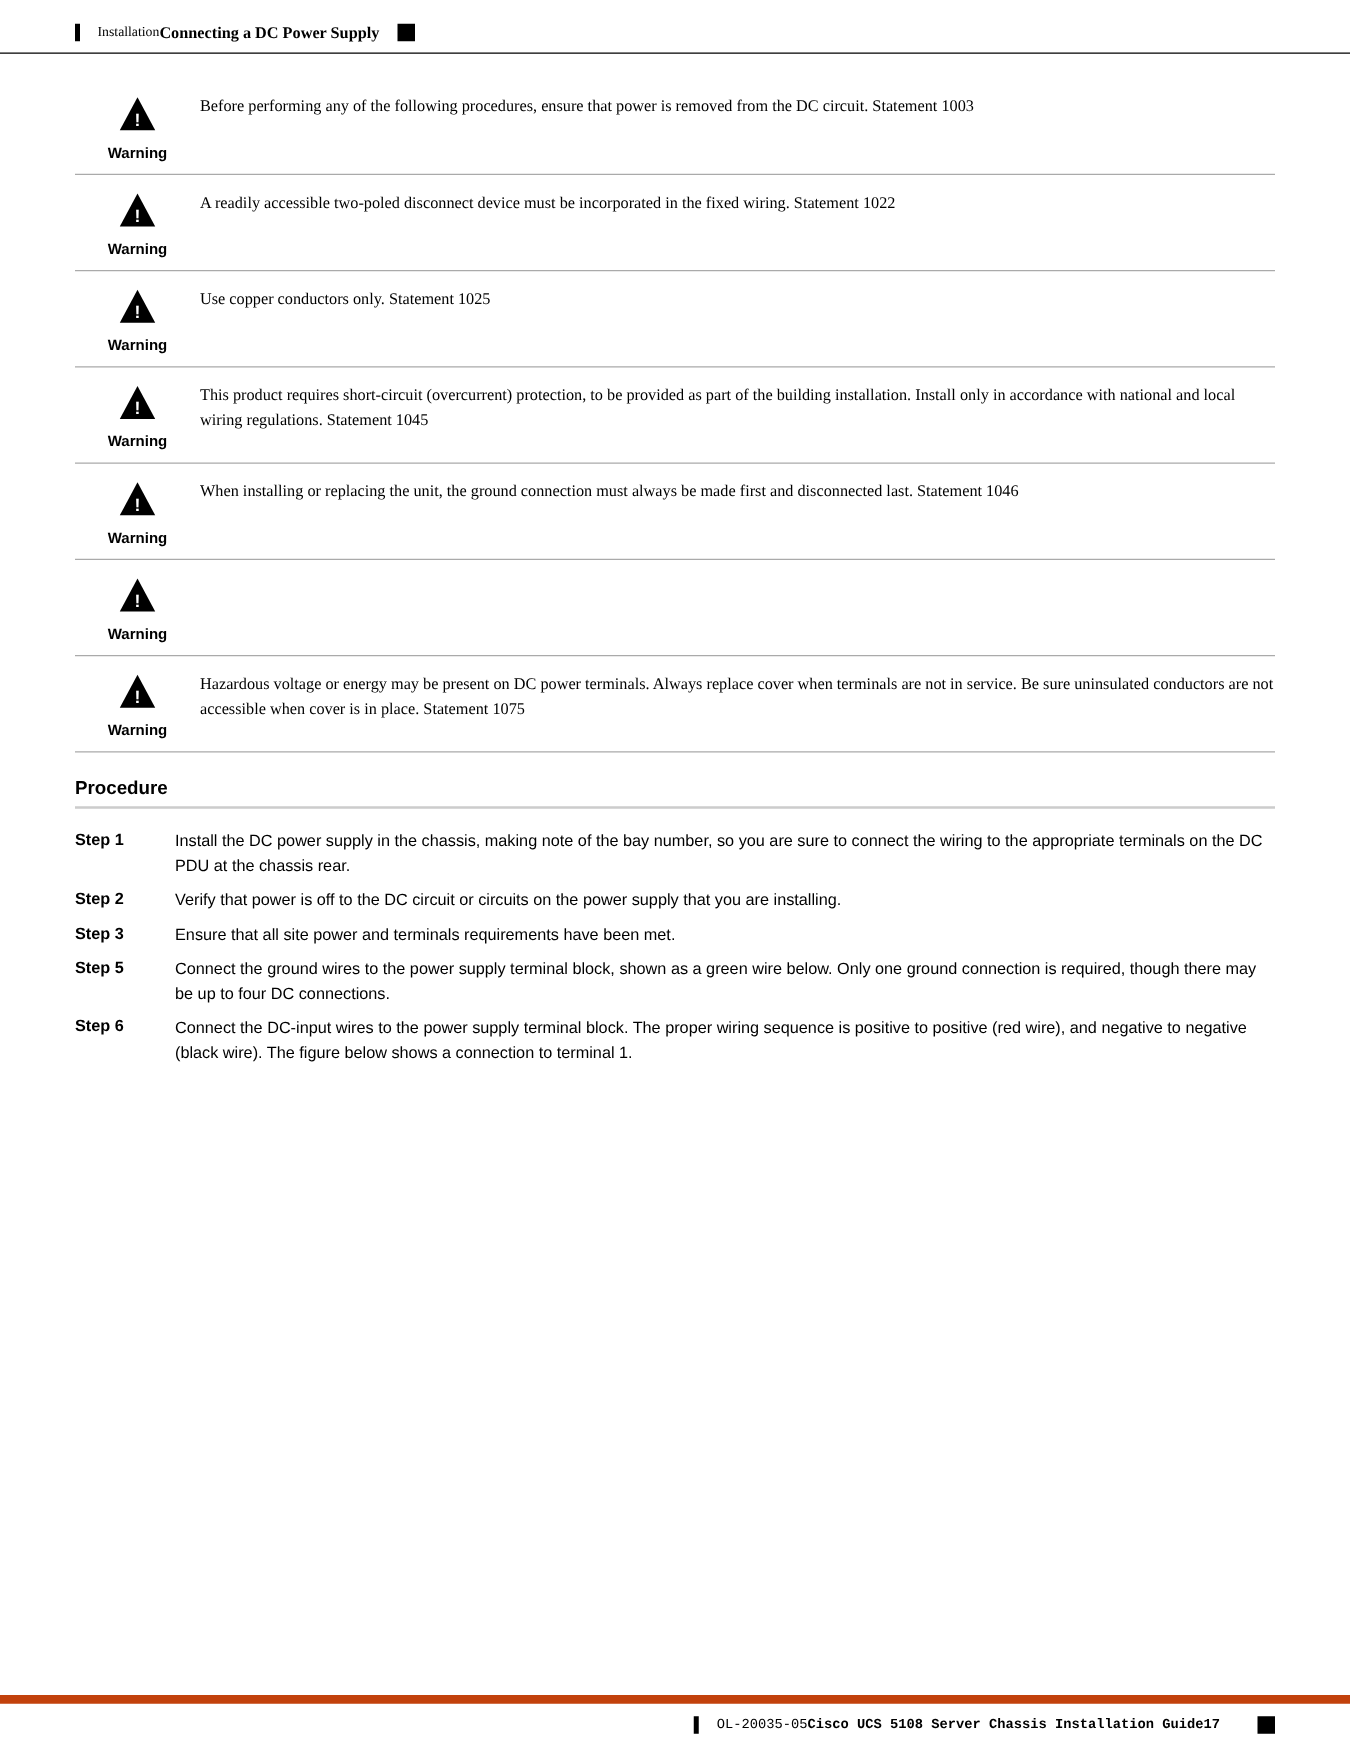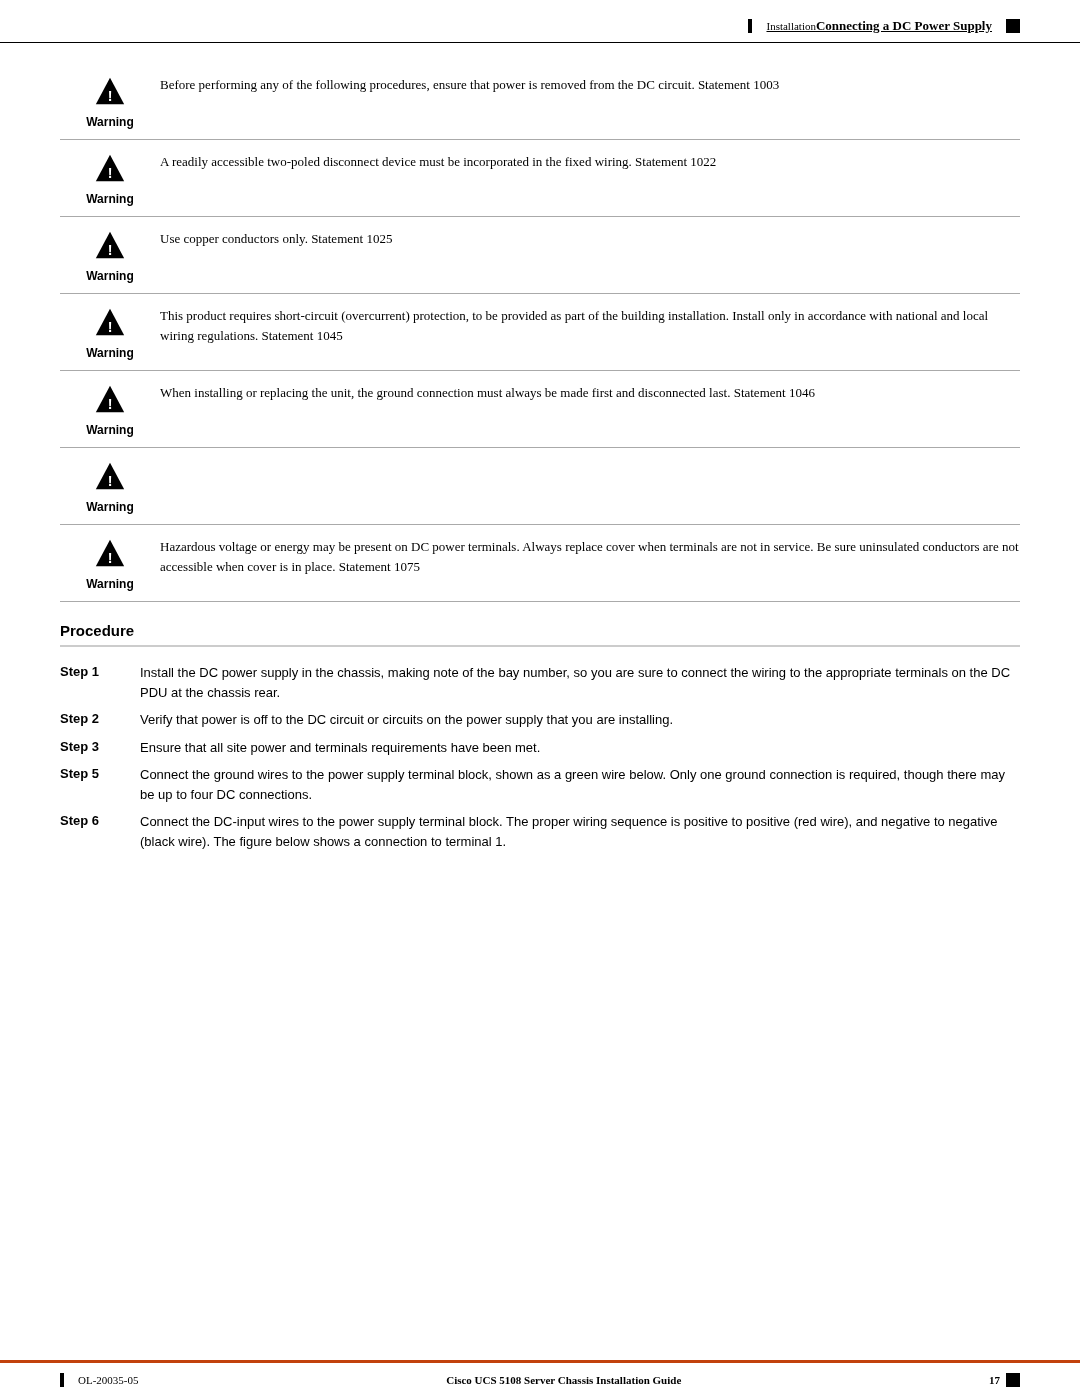--- a/index.html
+++ b/index.html
@@ -22,25 +22,24 @@
       width: 1080px;
       min-height: 1397px;
       padding: 0;
       position: relative;
       background: #fff;
     }
 
     
     .header {
       display: flex;
-      justify-content: flex-end;
+      justify-content: flex-start;
       align-items: center;
       padding: 18px 60px 8px 60px;
       border-bottom: 1px solid #000;
-      text-decoration: underline;
     }
 
     .header-left {
       font-size: 11px;
       font-weight: normal;
       display: flex;
       align-items: center;
       gap: 8px;
     }
 
@@ -165,25 +164,26 @@
       font-family: Arial, sans-serif;
       line-height: 1.5;
     }
 
     
     .footer {
       position: absolute;
       bottom: 0;
       left: 0;
       right: 0;
-      border-top: 3px solid #c2410c;
-      display: flex;
-      justify-content: space-between;
+      border-top: 7px solid #c2410c;
+      display: flex;
+      justify-content: flex-end;
       align-items: center;
       padding: 10px 60px;
+      font-family: Liberation Mono, monospace;
     }
 
     .footer-left {
       font-size: 11px;
       font-weight: normal;
       display: flex;
       align-items: center;
       gap: 8px;
     }
 
@@ -200,21 +200,21 @@
       font-size: 11px;
       font-weight: bold;
       text-align: center;
     }
 
     .footer-right {
       font-size: 11px;
       font-weight: bold;
       display: flex;
       align-items: center;
-      gap: 0;
+      gap: 24px;
     }
 
     .footer-right-bar {
       display: inline-block;
       width: 14px;
       height: 14px;
       background: #000;
       margin-left: 6px;
       vertical-align: middle;
     }

